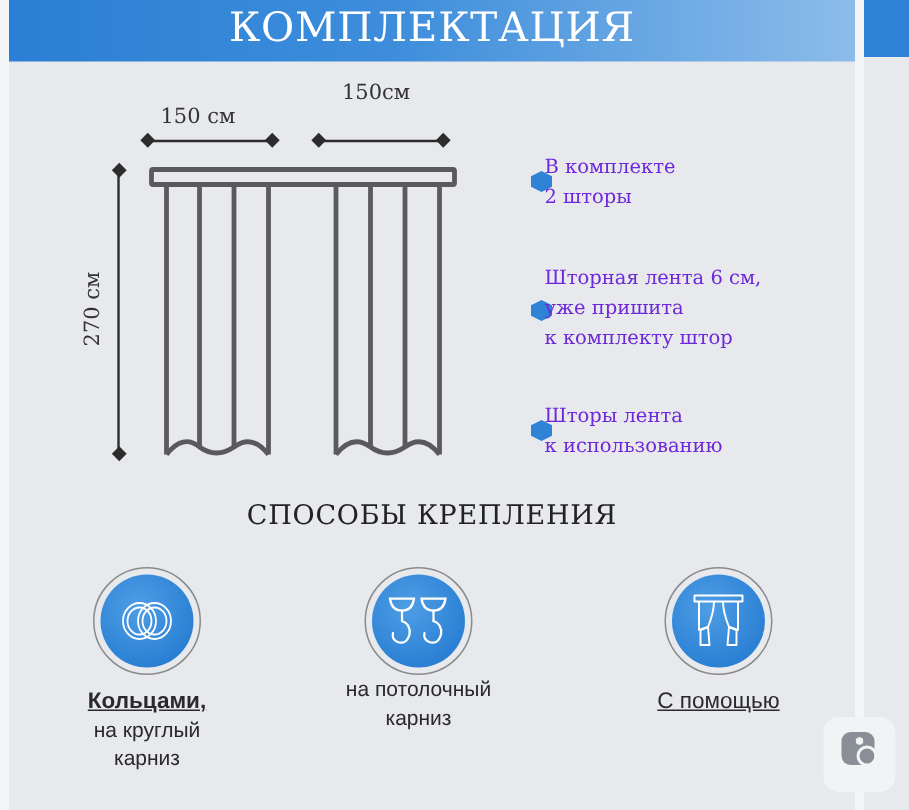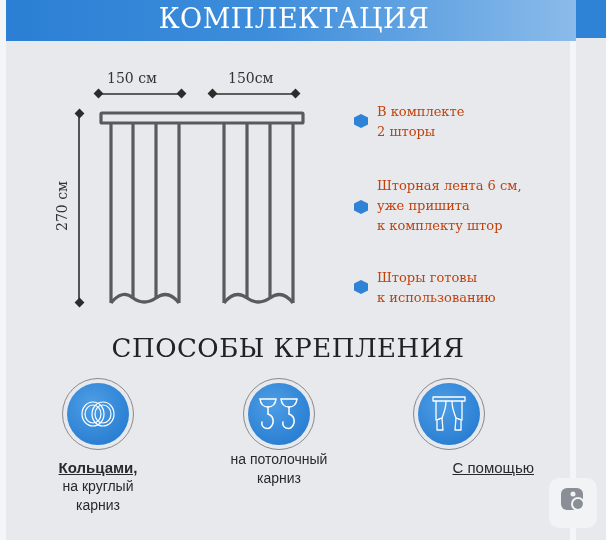--- a/index.html
+++ b/index.html
@@ -1,32 +1,32 @@
 <!DOCTYPE html>
 <html><head>
 <meta charset="utf-8">
 <style>
   html, body { margin:0; padding:0; }
   body { width:606px; height:540px; overflow:hidden; background:#f4f5f7; position:relative; font-family:"Liberation Sans", sans-serif; }
   .card { position:absolute; left:6px; top:0; width:564px; height:540px; background:#e7e9ed; }
   .card-right { position:absolute; left:576px; top:0; width:30px; height:540px; background:#e7e9ed; }
   .card-right .banner-stub { position:absolute; left:0; top:0; width:30px; height:38px; background:#2f83d6; }
   .banner { position:absolute; left:0; top:0; width:564px; height:41px;
-    background:linear-gradient(90deg,#2b7fd4 0%,#3d8ddb 45%,#8cbcea 100%);padding-left:12px; }
+    background:linear-gradient(90deg,#2b7fd4 0%,#3d8ddb 45%,#8cbcea 100%); }
   .banner-title { position:absolute; left:0; right:0; top:2px; text-align:center; color:#fff;
     font-family:"DejaVu Serif", serif; font-size:27px; letter-spacing:0.5px; line-height:34px; }
   .dim-label { position:absolute; font-family:"DejaVu Serif", serif; font-size:14px; color:#333; }
   .diagram { position:absolute; left:0; top:0; }
   .bullets { position:absolute; left:348px; }
   .bullet { position:absolute; left:0; width:210px; }
   .hex { position:absolute; left:0; width:14px; height:14px; background:#2f83d6;
     clip-path:polygon(50% 0,100% 25%,100% 75%,50% 100%,0 75%,0 25%); }
-  .bullet-text { position:absolute; left:23px; font-family:"DejaVu Serif", serif; font-size:13px; color:#c2410c; line-height:20px; white-space:pre; }
+  .bullet-text { position:absolute; left:9px; font-family:"DejaVu Serif", serif; font-size:13px; color:#6d28d9; line-height:20px; white-space:pre; }
   .section-title { position:absolute; left:0; width:564px; top:333px; text-align:center;
-    font-family:"DejaVu Serif", serif; font-size:26px; color:#222; letter-spacing:0.5px; }
+    font-family:"DejaVu Serif", serif; font-size:18px; color:#222; letter-spacing:0.5px; }
   .method { position:absolute; top:378px; width:170px; text-align:center; }
   .circle { margin:0 auto; width:72px; height:72px; border-radius:50%; background:#e7e9ed;
     border:1.5px solid #8a8a8a; box-sizing:border-box; display:flex; align-items:center; justify-content:center; }
   .circle-inner { width:62px; height:62px; border-radius:50%; background:radial-gradient(circle at 40% 35%, #4e9ee5, #2a7fd3 75%); display:flex; align-items:center; justify-content:center; }
   .method-title { margin-top:8px; font-size:15px; font-weight:bold; color:#2a2a2a; line-height:19px;text-decoration:underline; }
   .method-sub { font-size:14px; color:#2a2a2a; line-height:19px; white-space:pre; }
   .avito { position:absolute; left:527px; top:480px; width:80px; height:60px; }
   .avito-box { position:absolute; left:22px; top:-2px; width:48px; height:50px; border-radius:10px; background:#f2f3f5; }
   .avito-text { position:absolute; left:10px; top:16px; font-size:26px; font-weight:bold; color:rgba(255,255,255,0.85); letter-spacing:-1px; text-shadow:0 0 2px rgba(0,0,0,0.15); }
 </style>
@@ -63,38 +63,38 @@
       <path d="M105 303 Q116 289 127 298 Q138 306 150 298 Q162 289 173 303"></path>
 
       <line x1="218" y1="124" x2="218" y2="303"></line>
       <line x1="241" y1="124" x2="241" y2="298"></line>
       <line x1="264" y1="124" x2="264" y2="298"></line>
       <line x1="287" y1="124" x2="287" y2="303"></line>
       <path d="M218 303 Q229 289 241 298 Q252 306 264 298 Q276 289 287 303"></path>
     </g>
   </svg>
   <div class="dim-label" style="left:101px;top:70px;">150 см</div>
-  <div class="dim-label" style="left:222px;top:70px;">150см</div>
+  <div class="dim-label" style="left:222px;top:54px;">150см</div>
   <div class="dim-label" style="left:26px;top:198px;transform:rotate(-90deg);transform-origin:center;width:60px;text-align:center;">270 см</div>
 
   <div class="bullets">
     <div class="bullet" style="top:102px;">
       <div class="hex" style="top:12px;"></div>
       <div class="bullet-text" style="top:0;">В комплекте
 2 шторы</div>
     </div>
     <div class="bullet" style="top:176px;">
       <div class="hex" style="top:24px;"></div>
       <div class="bullet-text" style="top:0;">Шторная лента 6 см,
 уже пришита
 к комплекту штор</div>
     </div>
     <div class="bullet" style="top:268px;">
       <div class="hex" style="top:12px;"></div>
-      <div class="bullet-text" style="top:0;">Шторы готовы
+      <div class="bullet-text" style="top:0;">Шторы лента
 к использованию</div>
     </div>
   </div>
 
   <div class="section-title">СПОСОБЫ КРЕПЛЕНИЯ</div>
 
   <div class="method" style="left:7px;">
     <div class="circle">
         <div class="circle-inner">
       <svg width="40" height="30" viewBox="0 0 40 30">
@@ -124,21 +124,21 @@
               <line x1="32" y1="13" x2="32" y2="20"></line>
           <path d="M32 20 Q38 22 37 29 Q35 36 29 34 Q25 32 26 28"></path>
         </g>
       </svg>
     </div>
       </div>
     <div class="method-sub">на потолочный
 карниз</div>
   </div>
 
-  <div class="method" style="left:358px;text-align:right;">
+  <div class="method" style="left:388px;">
     <div class="circle">
         <div class="circle-inner">
       <svg width="40" height="40" viewBox="0 0 40 40">
         <g fill="none" stroke="#fff" stroke-width="1.3" stroke-linejoin="round">
           <rect x="4" y="3" width="32" height="4"></rect>
           <path d="M7 7 V26 L13 24 Q17 14 17 7"></path>
           <path d="M33 7 V26 L27 24 Q23 14 23 7"></path>
           <path d="M8 26 L13 24 L14 36 H8Z"></path>
           <path d="M32 26 L27 24 L26 36 H32Z"></path>
         </g>

